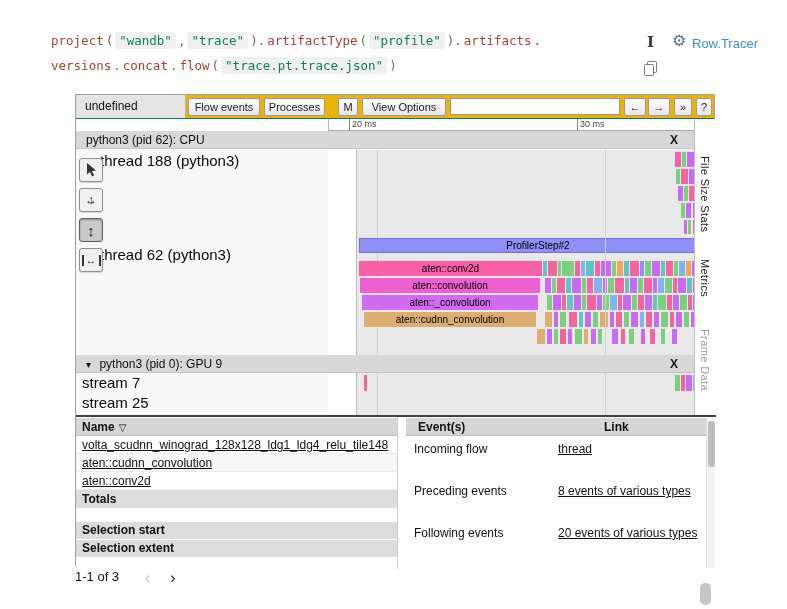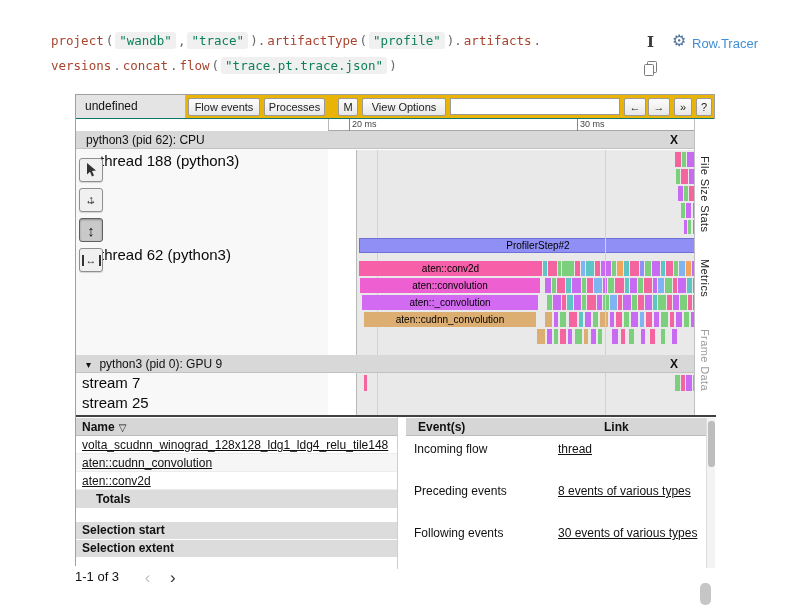--- a/index.html
+++ b/index.html
@@ -62,21 +62,21 @@
 
   
   .bottom-panel{position:absolute;left:0;top:320px;width:640px;height:152px;border-top:2px solid #404040;background:#fff;font-size:12px;}
   .lt{position:absolute;left:0;top:0;width:322px;height:152px;border-right:1px solid #cfcfcf;}
   .lt-header{position:absolute;top:1px;left:0;right:0;height:18px;background:#d6d6d6;border-bottom:1px solid #bbb;font-weight:bold;line-height:18px;padding-left:6px;cursor:pointer;}
   .lt-header .sort{font-weight:normal;font-size:10px;margin-left:4px;}
   .lt-rows{position:absolute;top:19px;left:0;right:0;}
   .lt-row{height:18px;line-height:18px;padding-left:6px;border-bottom:1px solid #ececec;white-space:nowrap;overflow:hidden;cursor:pointer;}
   .lt-row:nth-child(even){background:#f6f6f6;}
   .lt-link{text-decoration:underline;color:#111;}
-  .lt-totals{position:absolute;top:73px;left:0;right:0;height:18px;background:#dcdcdc;font-weight:bold;line-height:18px;padding-left:20px;}
+  .lt-totals{position:absolute;top:73px;left:0;right:0;height:18px;background:#dcdcdc;font-weight:bold;line-height:18px;padding-left:6px;}
   .lt-sel{position:absolute;left:0;right:0;height:17px;background:#dcdcdc;font-weight:bold;line-height:17px;padding-left:6px;}
   .rt{position:absolute;left:330px;top:0;width:300px;height:152px;}
   .rt-header{position:absolute;top:1px;left:0;right:0;height:18px;background:#d6d6d6;border-bottom:1px solid #bbb;font-weight:bold;line-height:18px;}
   .rt-h-event{position:absolute;left:12px;}
   .rt-h-link{position:absolute;left:152px;margin-left:46px;}
   .rt-row{position:absolute;left:0;right:0;height:16px;line-height:16px;}
   .rt-event{position:absolute;left:8px;}
   .rt-link{position:absolute;left:152px;text-decoration:underline;color:#111;cursor:pointer;white-space:nowrap;}
   .bp-scroll{position:absolute;left:630px;top:1px;width:9px;height:150px;background:#f3f3f3;border-left:1px solid #ddd;}
   .bp-thumb{position:absolute;left:1px;top:3px;width:7px;height:46px;background:#bdbdbd;border-radius:3px;}
@@ -367,21 +367,21 @@
     <div class="rt-row" style="top: 24px;">
           <span class="rt-event">Incoming flow</span>
           <span class="rt-link">thread</span>
         </div>
         <div class="rt-row" style="top: 66px;">
           <span class="rt-event">Preceding events</span>
           <span class="rt-link">8 events of various types</span>
         </div>
         <div class="rt-row" style="top: 108px;">
           <span class="rt-event">Following events</span>
-          <span class="rt-link">30 events of various types</span>
+          <span class="rt-link">20 events of various types</span>
         </div>
       </div>
     <div class="bp-scroll">
       <div class="bp-thumb"></div>
     </div>
   </div>
 </div>
 
 <div class="pagination">
   <span class="pg-label">1-1 of 3</span>

